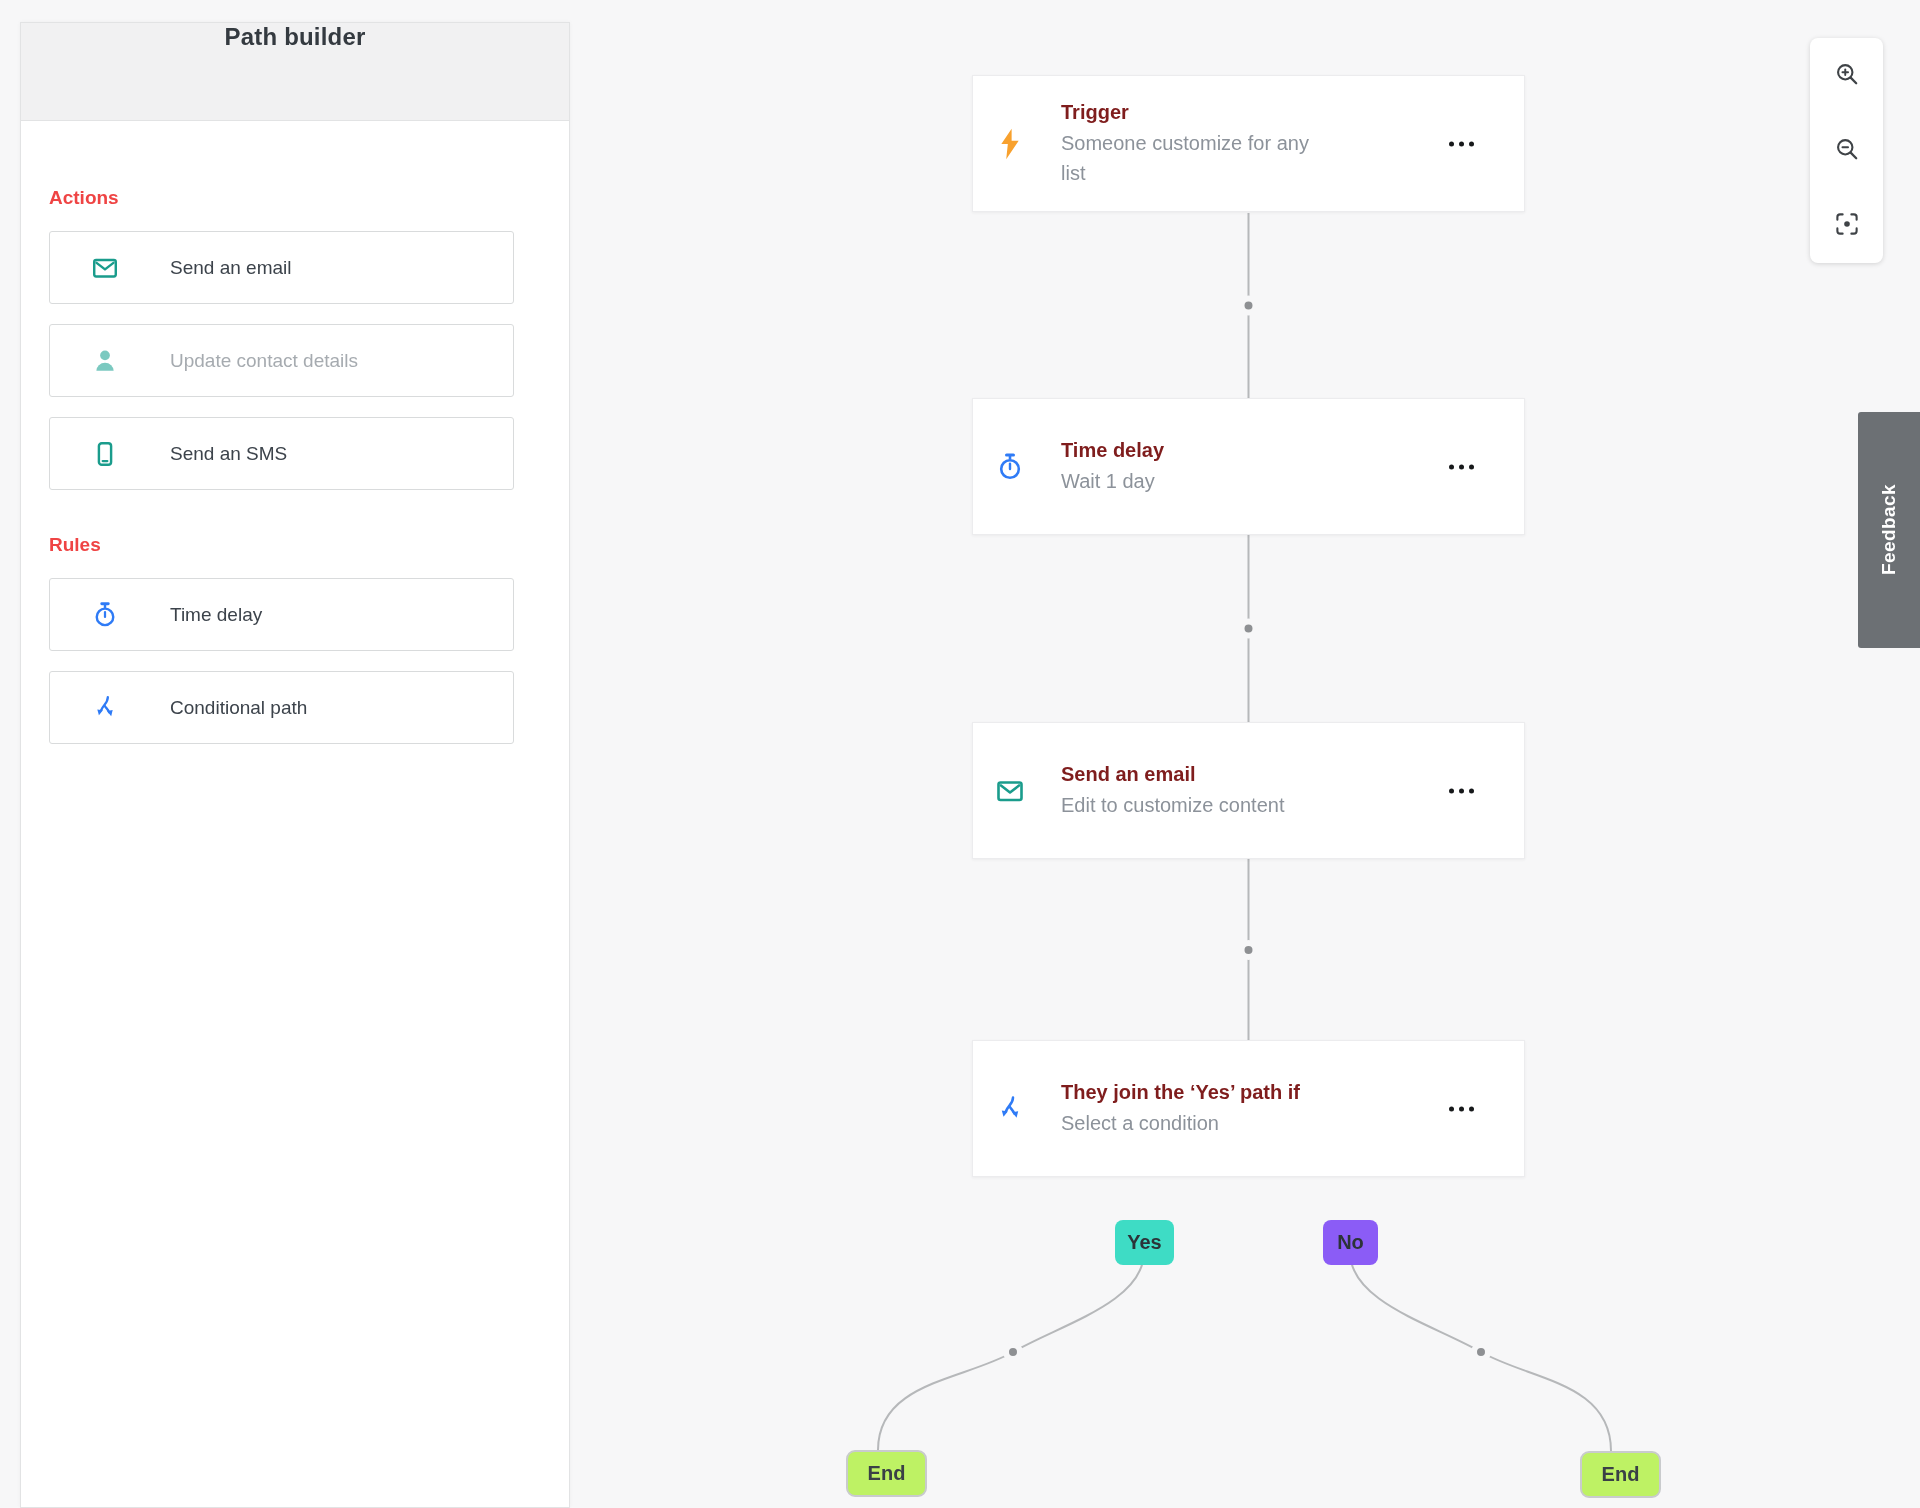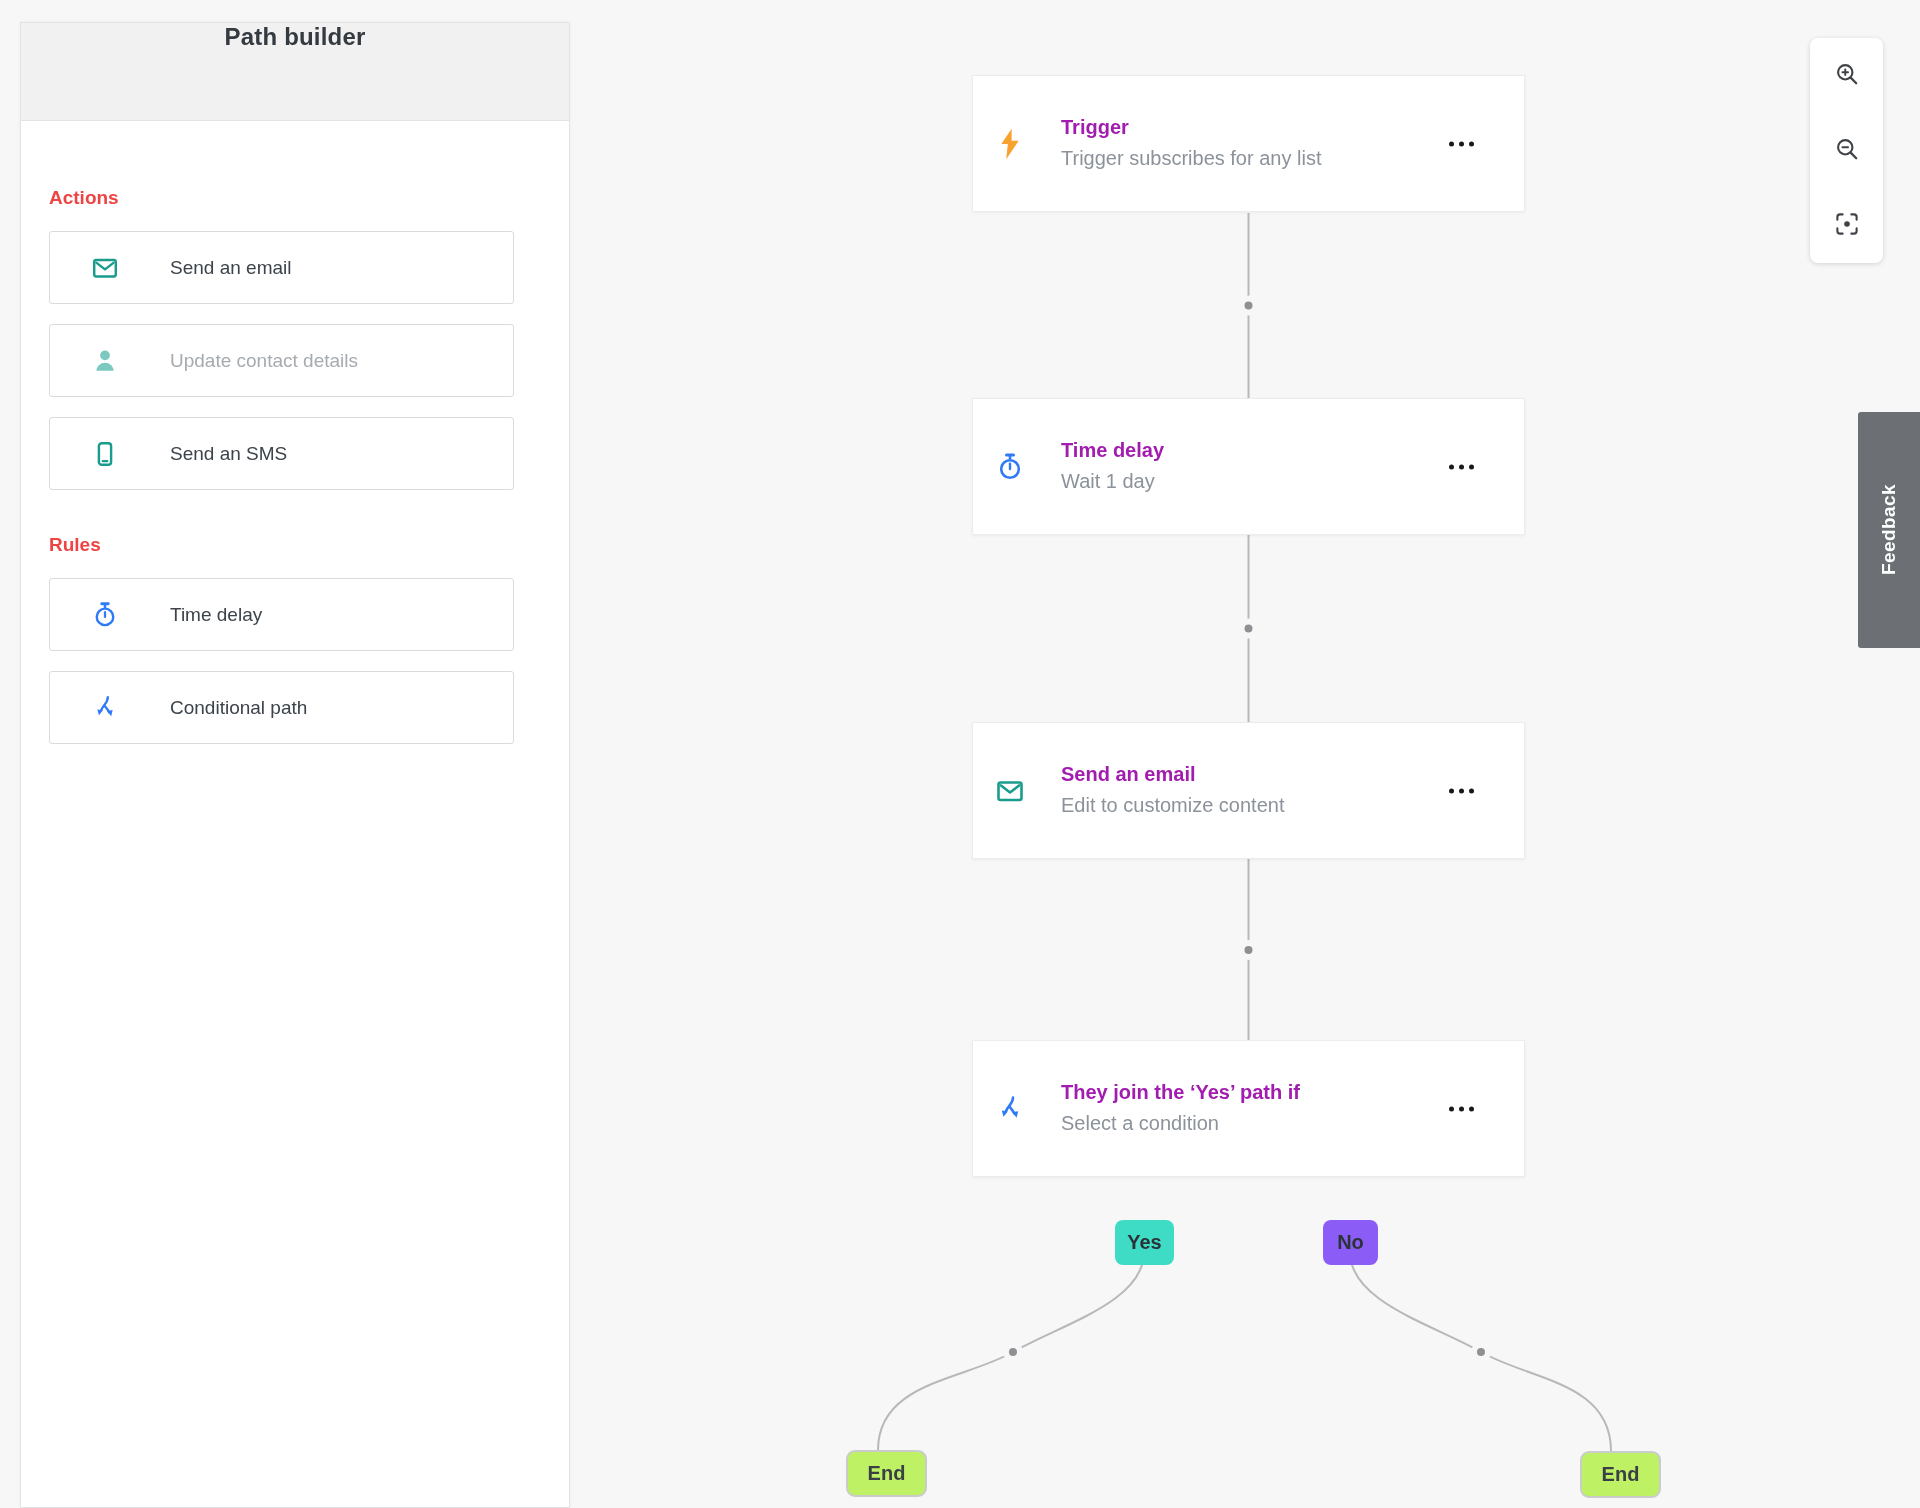--- a/index.html
+++ b/index.html
@@ -45,21 +45,21 @@
   
   .node{
     position:absolute;left:972px;width:553px;height:137px;
     background:#ffffff;border:1px solid #ececee;box-sizing:border-box;
     box-shadow:0 1px 3px rgba(0,0,0,0.05);
     display:flex;align-items:center;padding-left:20px;
     z-index:2;cursor:pointer;
   }
   .node-icon{width:34px;display:flex;align-items:center;justify-content:center;flex:0 0 34px;}
   .node-text{margin-left:34px;max-width:272px;}
-  .node-title{font-size:20px;font-weight:bold;color:#a21caf;line-height:1.3;}
+  .node-title{font-size:20px;font-weight:bold;color:#7f1d1d;line-height:1.3;}
   .node-sub{font-size:20px;color:#8c929a;line-height:1.5;margin-top:3px;}
   .menu-btn{
     position:absolute;right:42px;top:50%;transform:translateY(-50%);
     background:none;border:none;display:flex;gap:5px;padding:8px;cursor:pointer;
   }
   .menu-btn i{width:5px;height:5px;border-radius:50%;background:#17191b;display:block;}
 
   
   .badge{
     position:absolute;height:45px;border-radius:8px;z-index:2;
@@ -182,21 +182,21 @@
   </aside>
 
   <div class="node" style="top:75px">
     <span class="node-icon">
       <svg width="26" height="34" viewBox="0 0 24 30">
           <path d="M13.5 1 L4 15 h6 L8.5 29 L20 12 h-6.5 Z" fill="#f8a12e"></path>
         </svg>
     </span>
     <div class="node-text">
       <div class="node-title">Trigger</div>
-      <div class="node-sub">Trigger subscribes for any list</div>
+      <div class="node-sub">Someone customize for any list</div>
     </div>
     <button class="menu-btn">
         <i></i>
         <i></i>
         <i></i>
       </button>
   </div>
 
   <div class="node" style="top:398px">
     <span class="node-icon">

